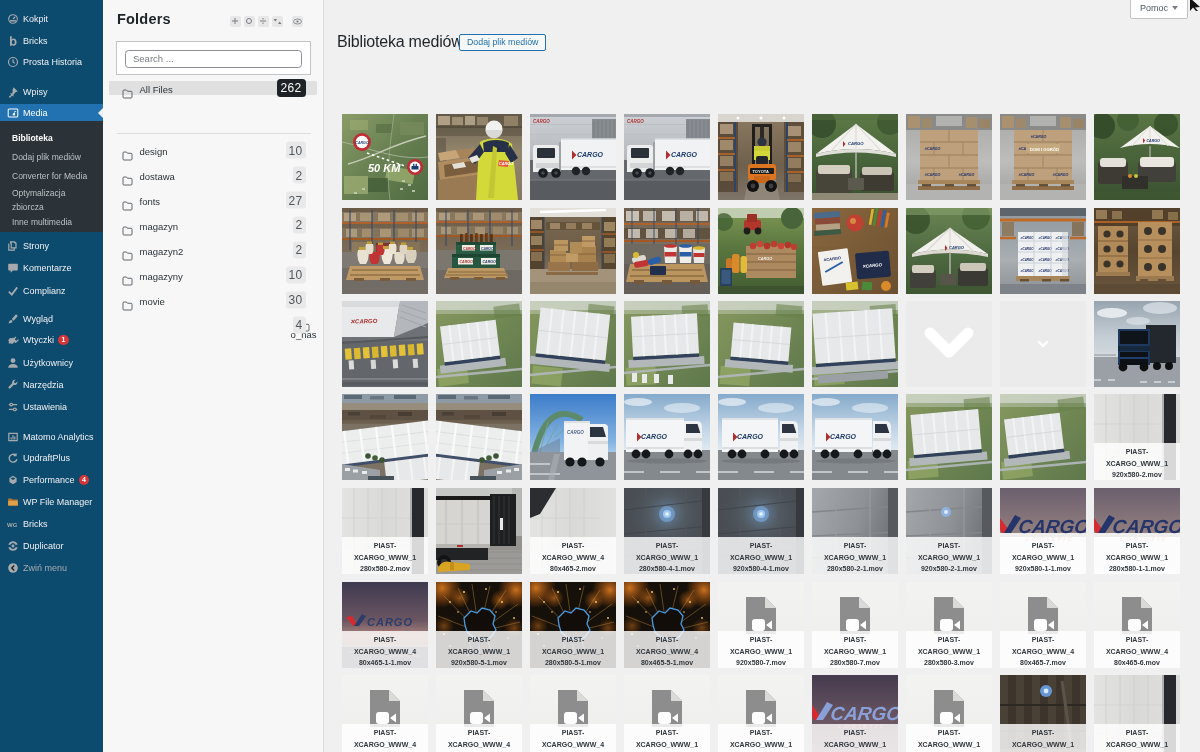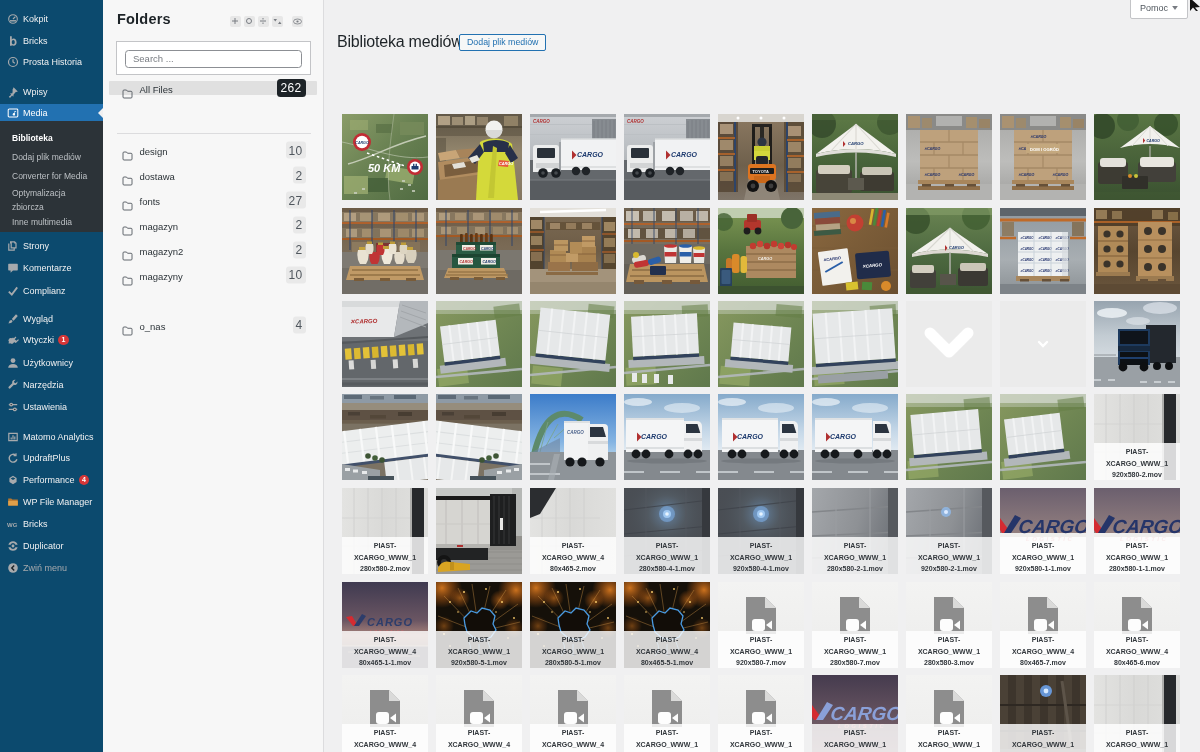--- a/index.html
+++ b/index.html
@@ -302,21 +302,28 @@
       <span class="fname">magazyn2</span>
       <span class="fcount">2</span>
     </div>
 <div class="frow" style="top:267.75px;">
       <span class="fic"><svg width="11" height="10" viewBox="0 0 22 20" fill="none" stroke="#50575e" stroke-width="1.8">
           <path d="M2 4a2 2 0 012-2h5l2 2.5h7a2 2 0 012 2V16a2 2 0 01-2 2H4a2 2 0 01-2-2V4z"></path>
         </svg></span>
       <span class="fname">magazyny</span>
       <span class="fcount">10</span>
     </div>
-<div class="frow" style="top:317.75px;">
+<div class="frow" style="top:292.75px;">
+      <span class="fic"><svg width="11" height="10" viewBox="0 0 22 20" fill="none" stroke="#50575e" stroke-width="1.8">
+          <path d="M2 4a2 2 0 012-2h5l2 2.5h7a2 2 0 012 2V16a2 2 0 01-2 2H4a2 2 0 01-2-2V4z"></path>
+        </svg></span>
+      <span class="fname">movie</span>
+      <span class="fcount">30</span>
+    </div>
+<div class="frow" style="top:317.75px;flex-direction:column;">
       <span class="fic"><svg width="11" height="10" viewBox="0 0 22 20" fill="none" stroke="#50575e" stroke-width="1.8">
           <path d="M2 4a2 2 0 012-2h5l2 2.5h7a2 2 0 012 2V16a2 2 0 01-2 2H4a2 2 0 01-2-2V4z"></path>
         </svg></span>
       <span class="fname">o_nas</span>
       <span class="fcount">4</span>
     </div>
 <div id="fsep"></div>
 </div>
 <div id="main">
 <div id="help">Pomoc <svg width="6" height="4" viewBox="0 0 10 7">

